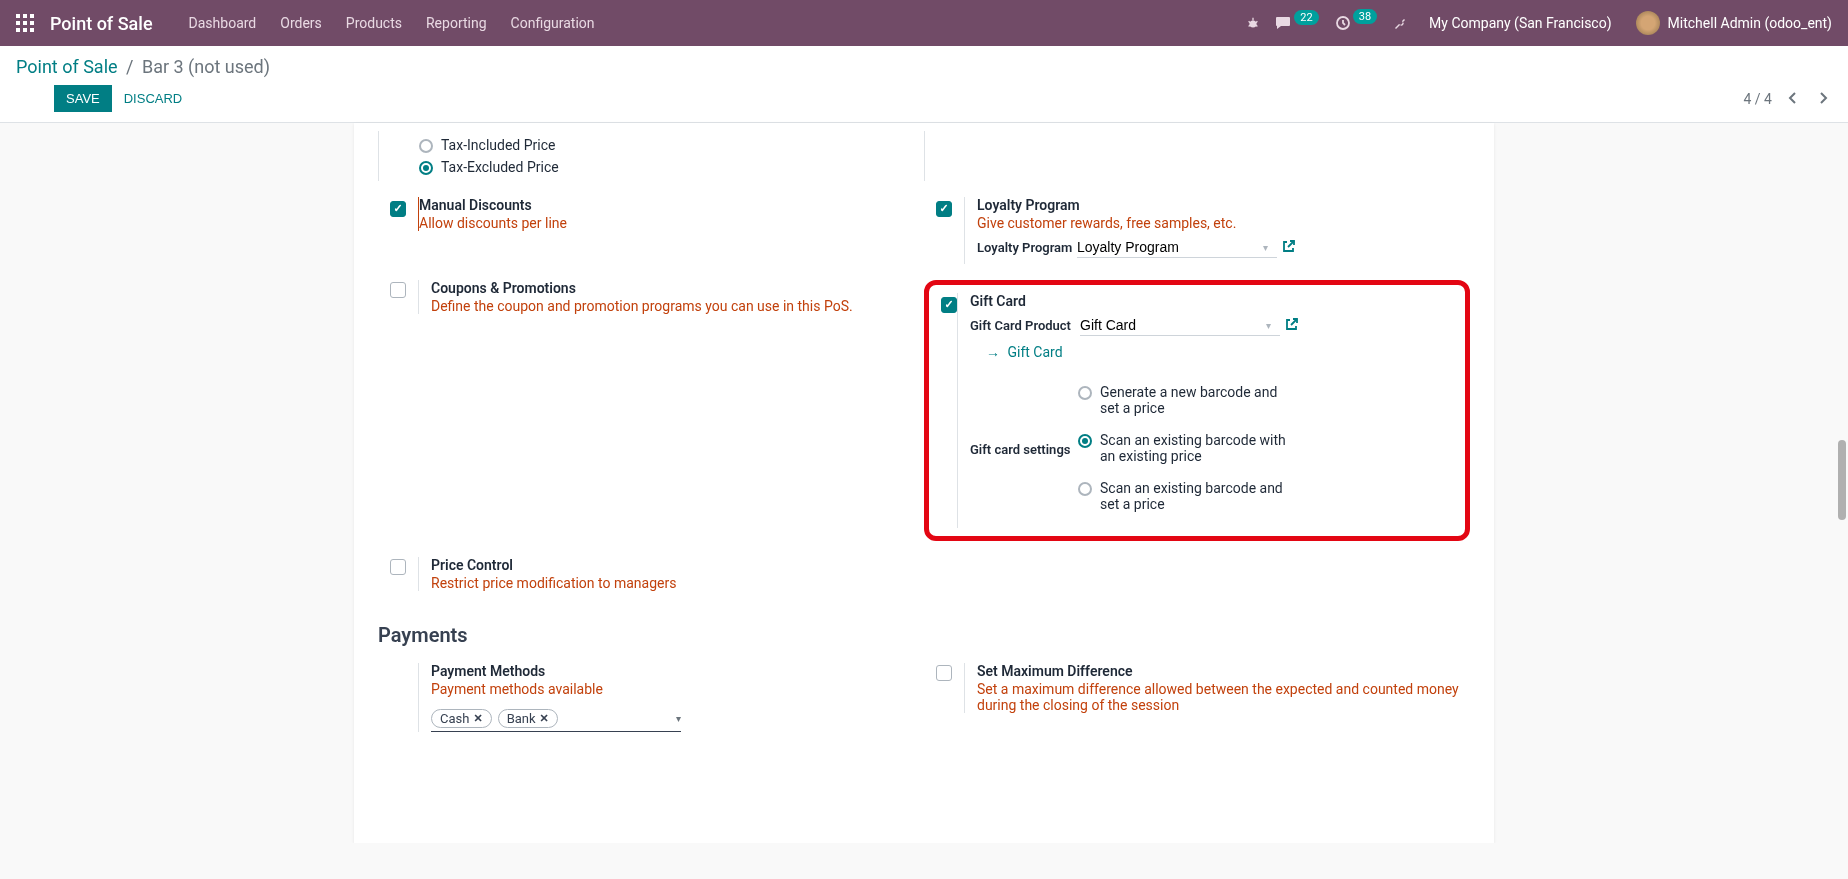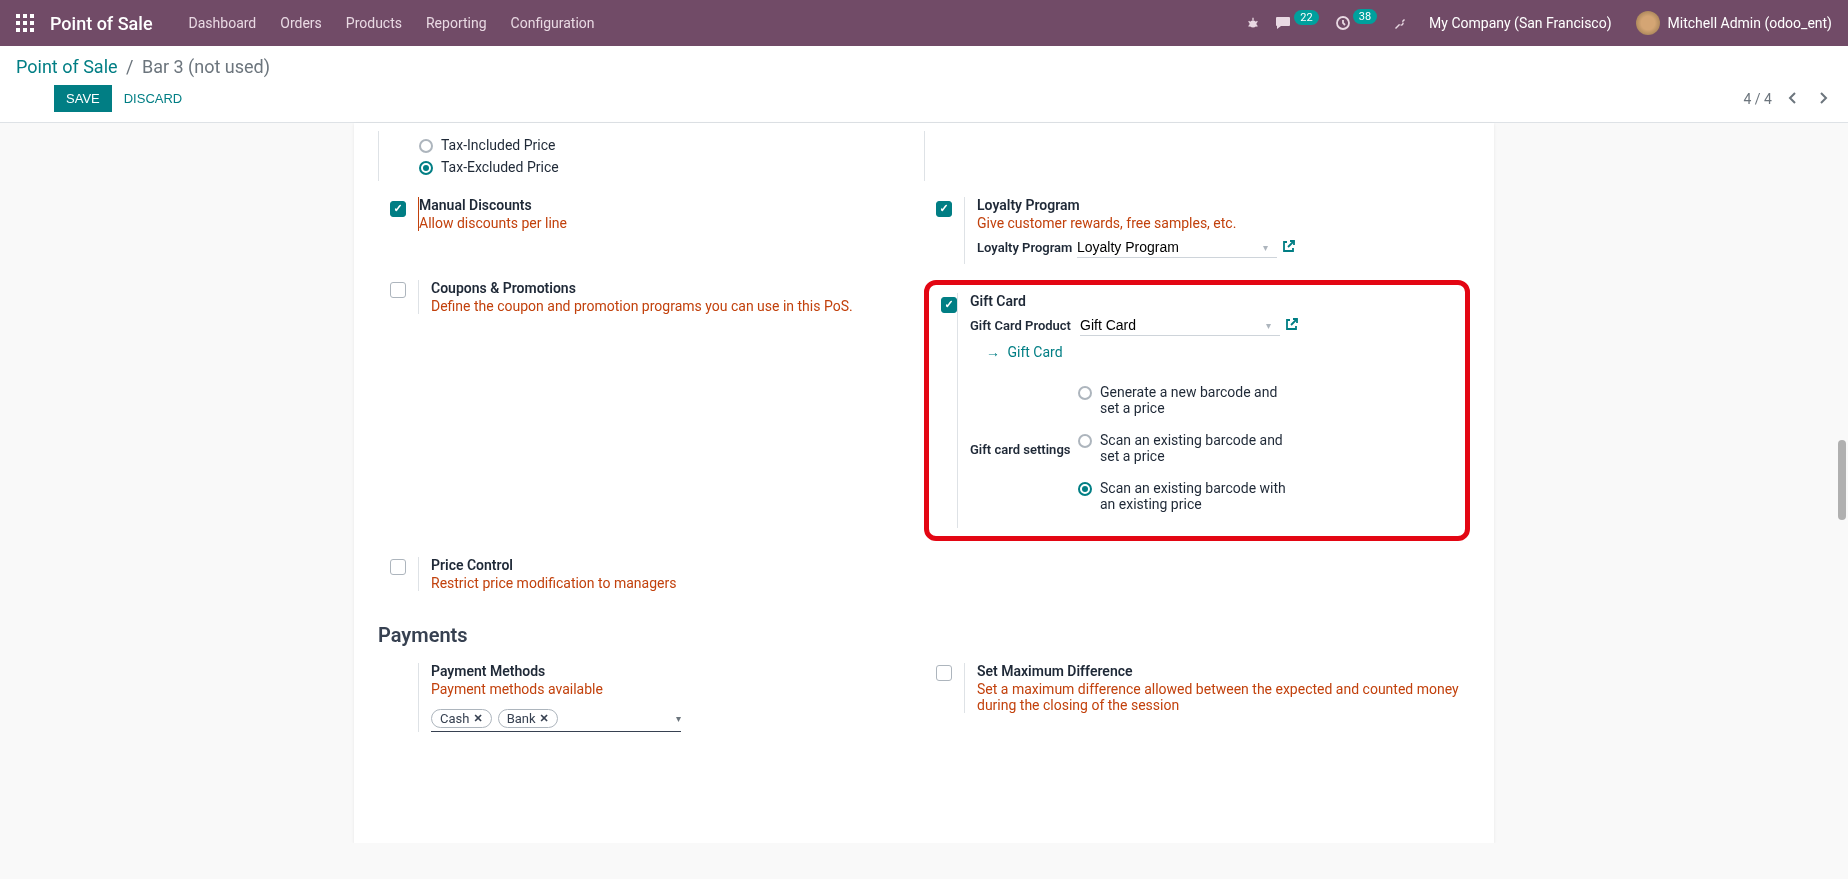--- a/index.html
+++ b/index.html
@@ -468,26 +468,26 @@
               <span class="inline-link">Gift Card</span>
             </div>
             <div style="display:flex;align-items:center;">
               <span class="settings-label-col">Gift card settings</span>
               <div>
                 <div class="gc-radio-row">
                   <span class="radio"></span>
                   <span class="gc-radio-label">Generate a new barcode and set a price</span>
                 </div>
                 <div class="gc-radio-row">
+                  <span class="radio selected"></span>
+                  <span class="gc-radio-label">Scan an existing barcode with an existing price</span>
+                </div>
+                <div class="gc-radio-row">
                   <span class="radio"></span>
                   <span class="gc-radio-label">Scan an existing barcode and set a price</span>
-                </div>
-                <div class="gc-radio-row">
-                  <span class="radio selected"></span>
-                  <span class="gc-radio-label">Scan an existing barcode with an existing price</span>
                 </div>
               </div>
             </div>
           </div>
         </div>
       </div>
     </div>
 
     <div class="settings-row">
       <div class="settings-col no-border">

